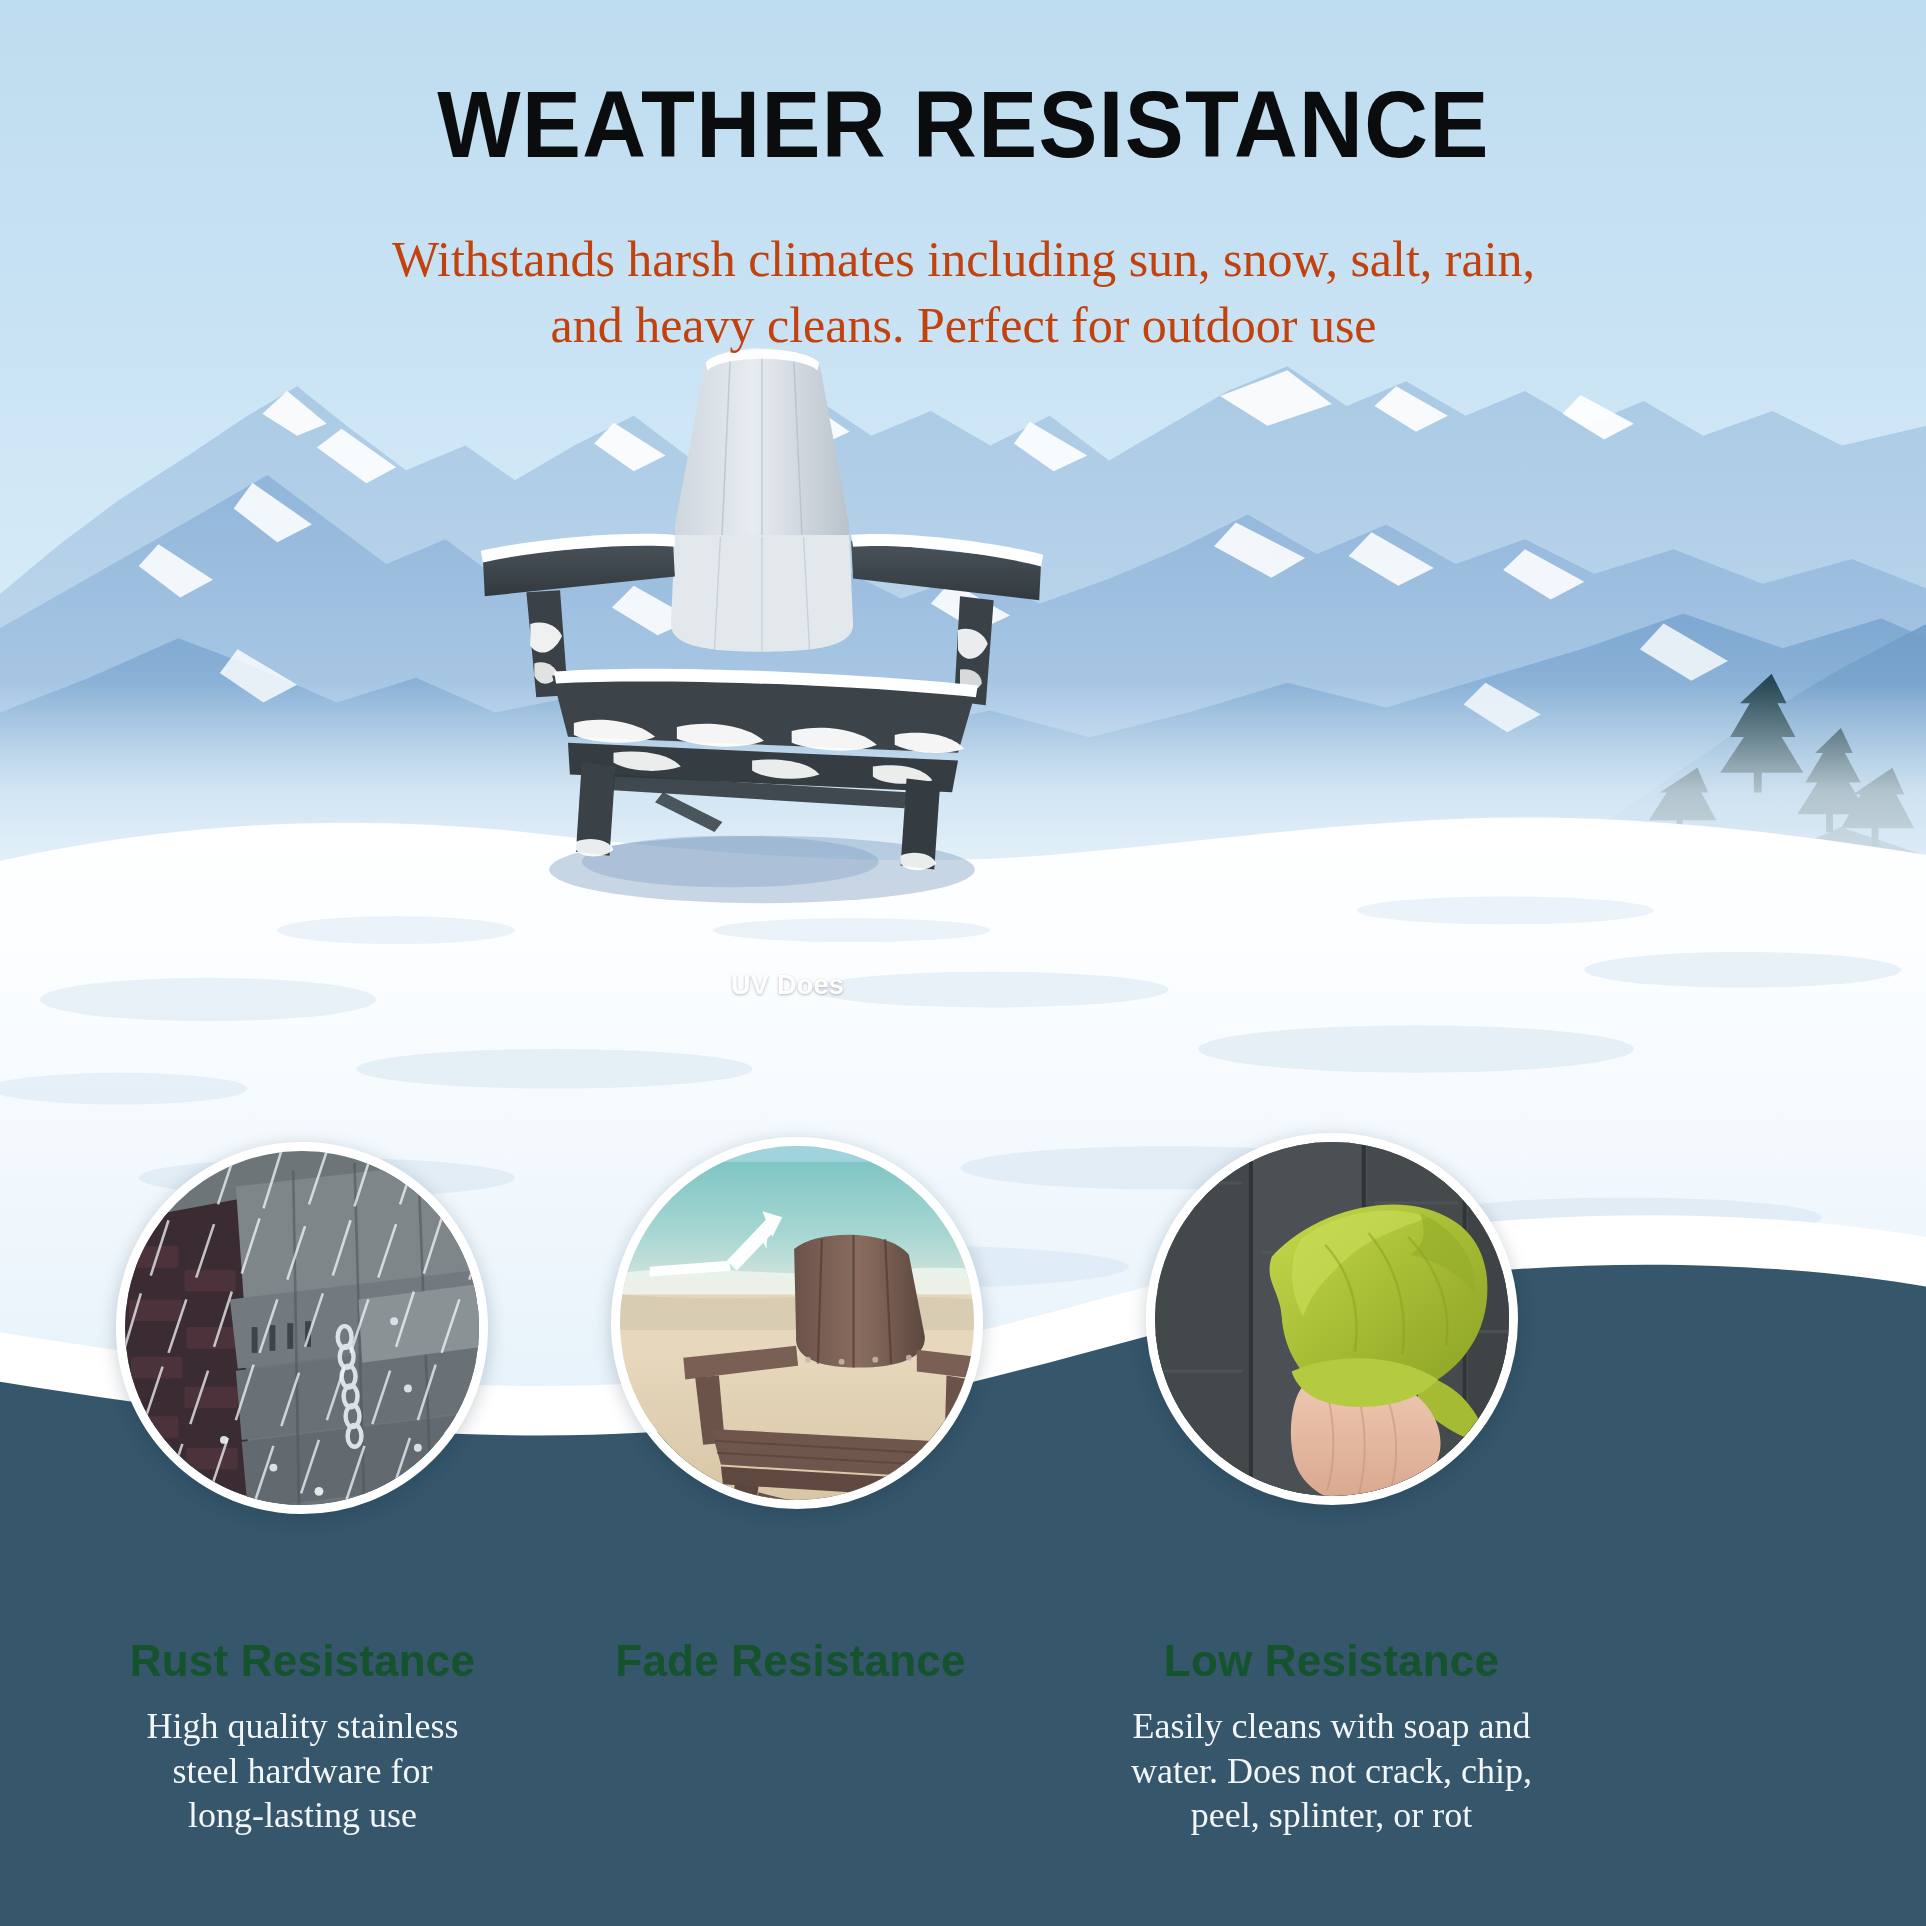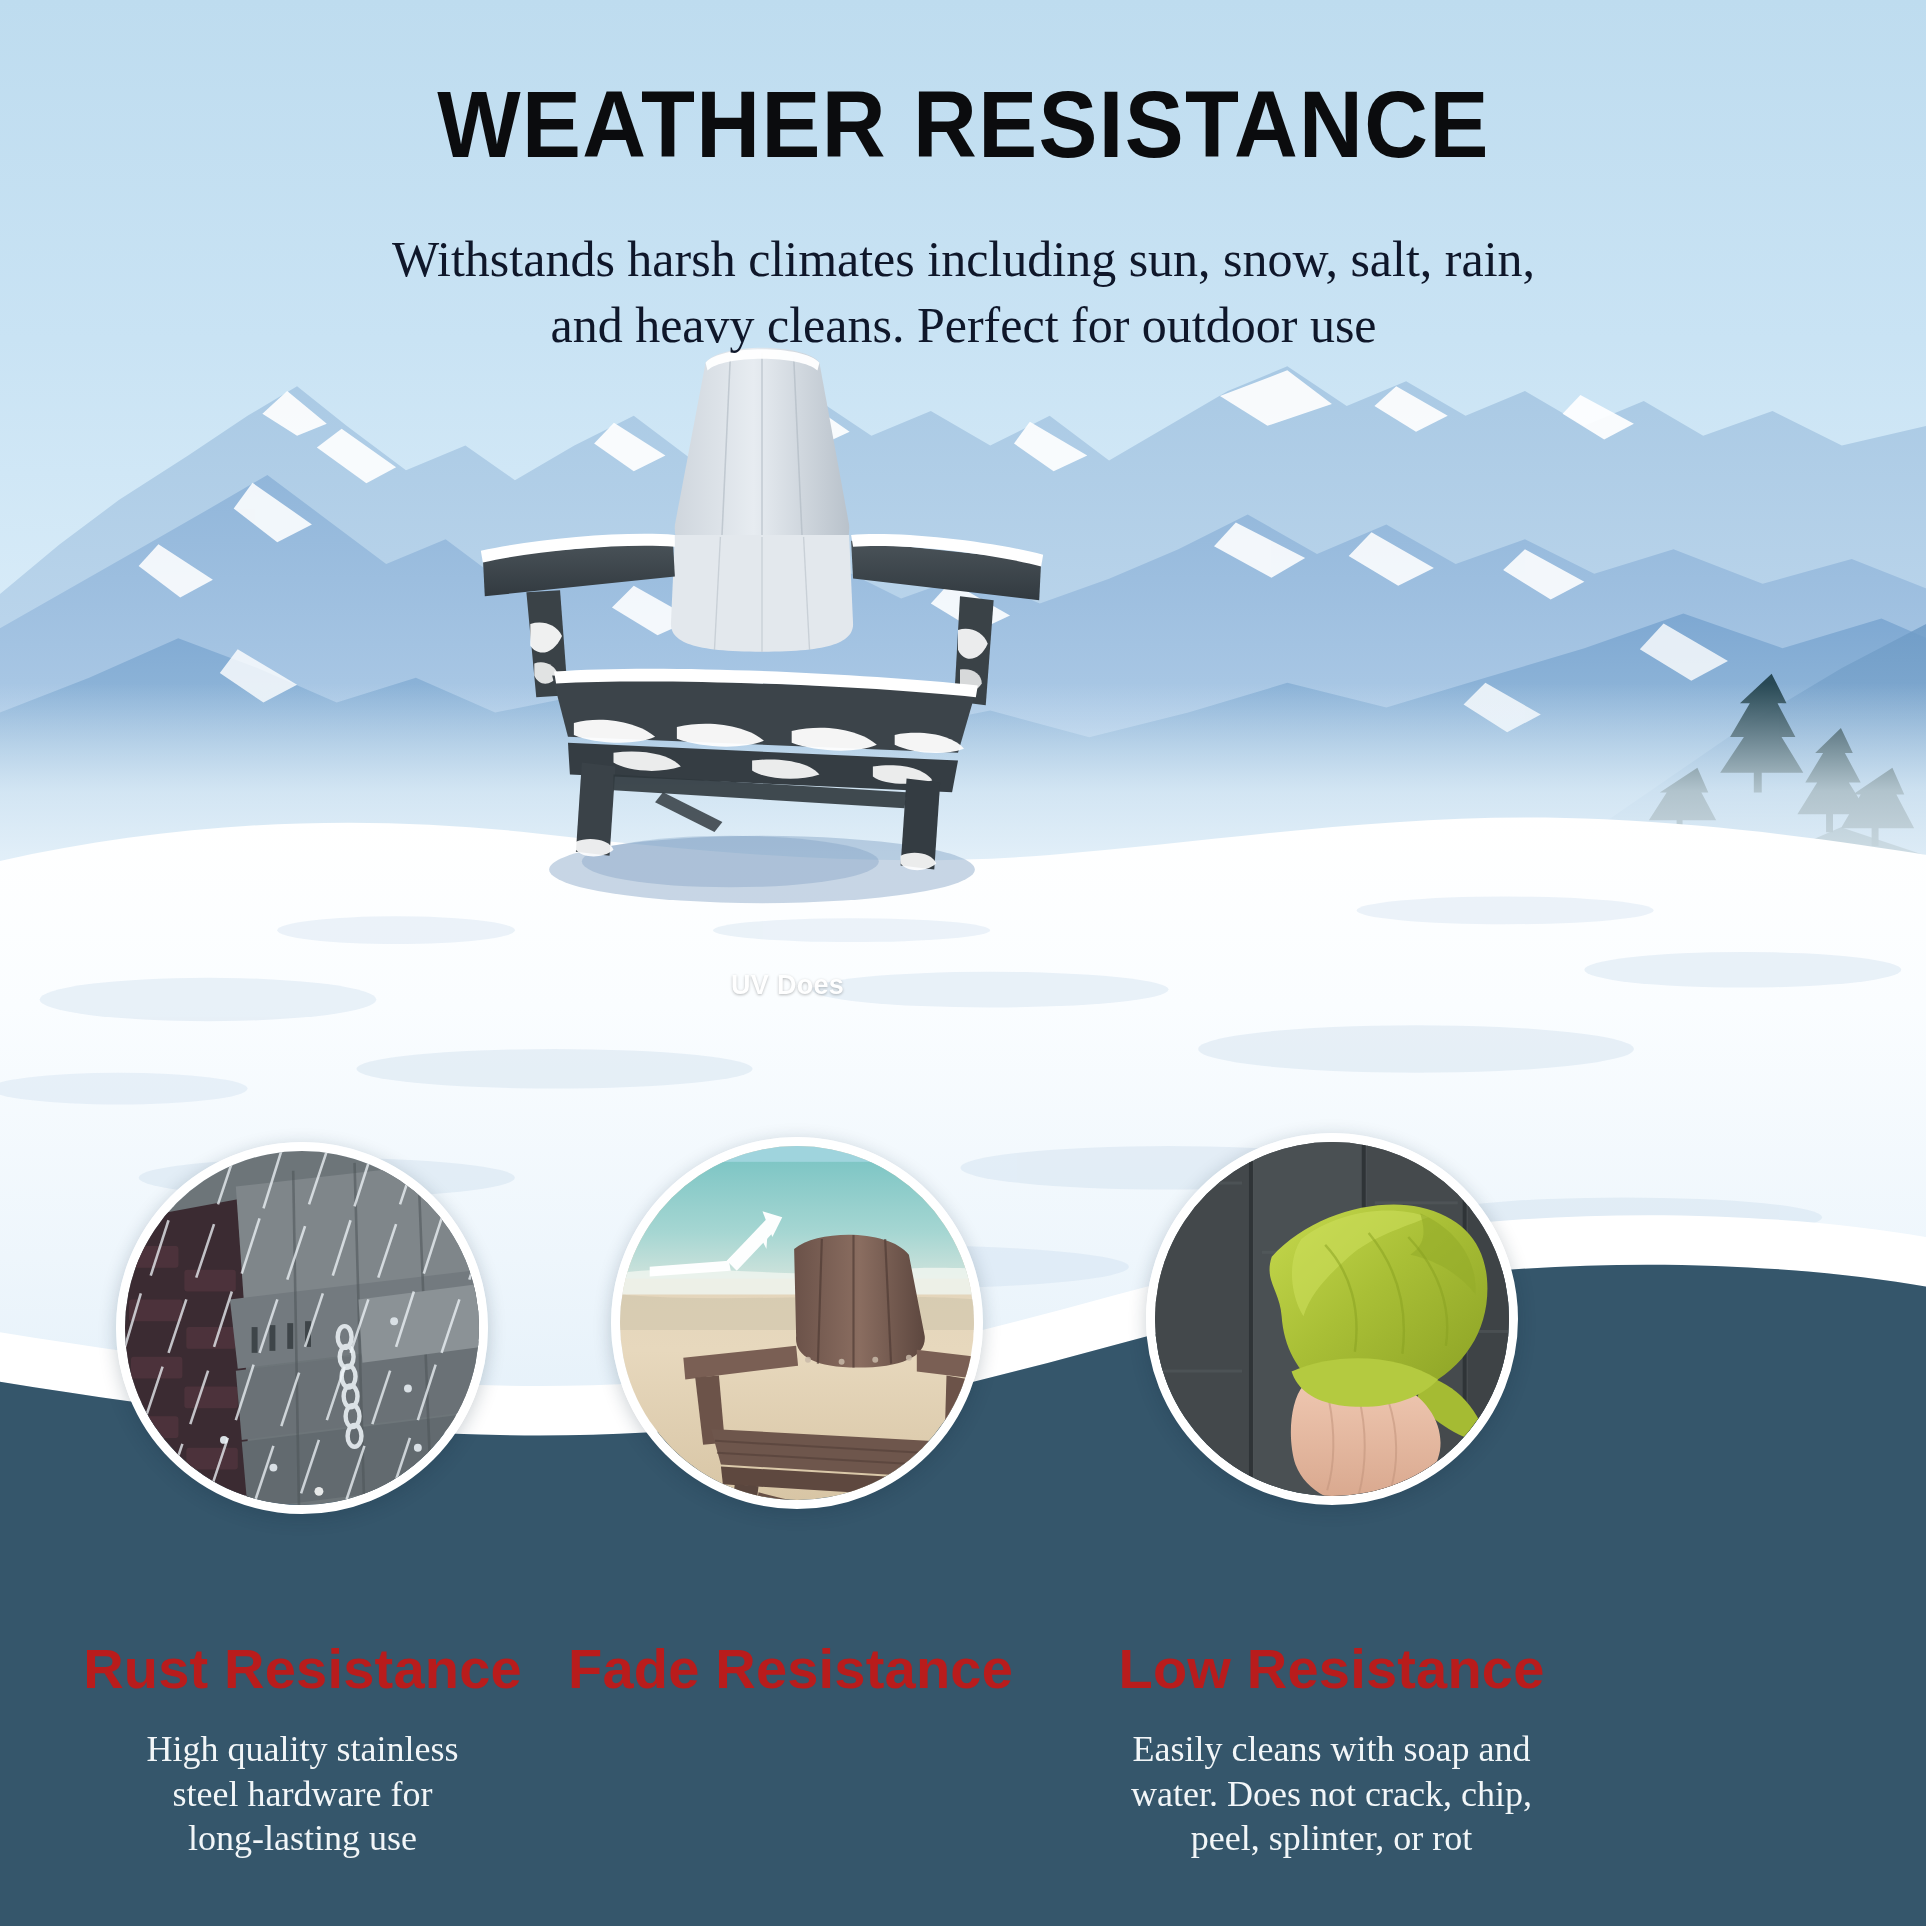--- a/index.html
+++ b/index.html
@@ -52,21 +52,21 @@
     color:#0b0c0e;
     transform:scaleX(.93);
     line-height:1;
   }
   .subline {
     position:absolute; left:0; top:226px; width:1927px;
     text-align:center;
     font-family:"Liberation Serif", serif;
     font-size:50px;
     line-height:1.32;
-    color:#0f172a;
+    color:#c2410c;
   }
   .subline span { display:block; }
 
   
   .circle {
     position:absolute;
     width:372px; height:372px;
     border-radius:50%;
     border:9px solid #ffffff;
     overflow:hidden;
@@ -83,25 +83,25 @@
     width:515px;
     text-align:center;
     color:#ffffff;
   }
   .f1 { left:45px;   top:1636px; }
   .f2 { left:533px;  top:1636px; }
   .f3 { left:1074px; top:1636px; }
   .feature .ftitle {
     font-family:"Liberation Sans", sans-serif;
     font-weight:700;
-    font-size:56px;
+    font-size:44px;
     letter-spacing:0.2px;
-    margin-bottom:26px;
+    margin-bottom:18px;
     white-space:nowrap;
-    color:#b91c1c;
+    color:#14532d;
   }
   .feature .fbody {
     font-family:"Liberation Serif", serif;
     font-size:36px;
     line-height:1.24;
     color:#f2f6f8;
   }
   .feature .fbody span { display:block; }
 
   

